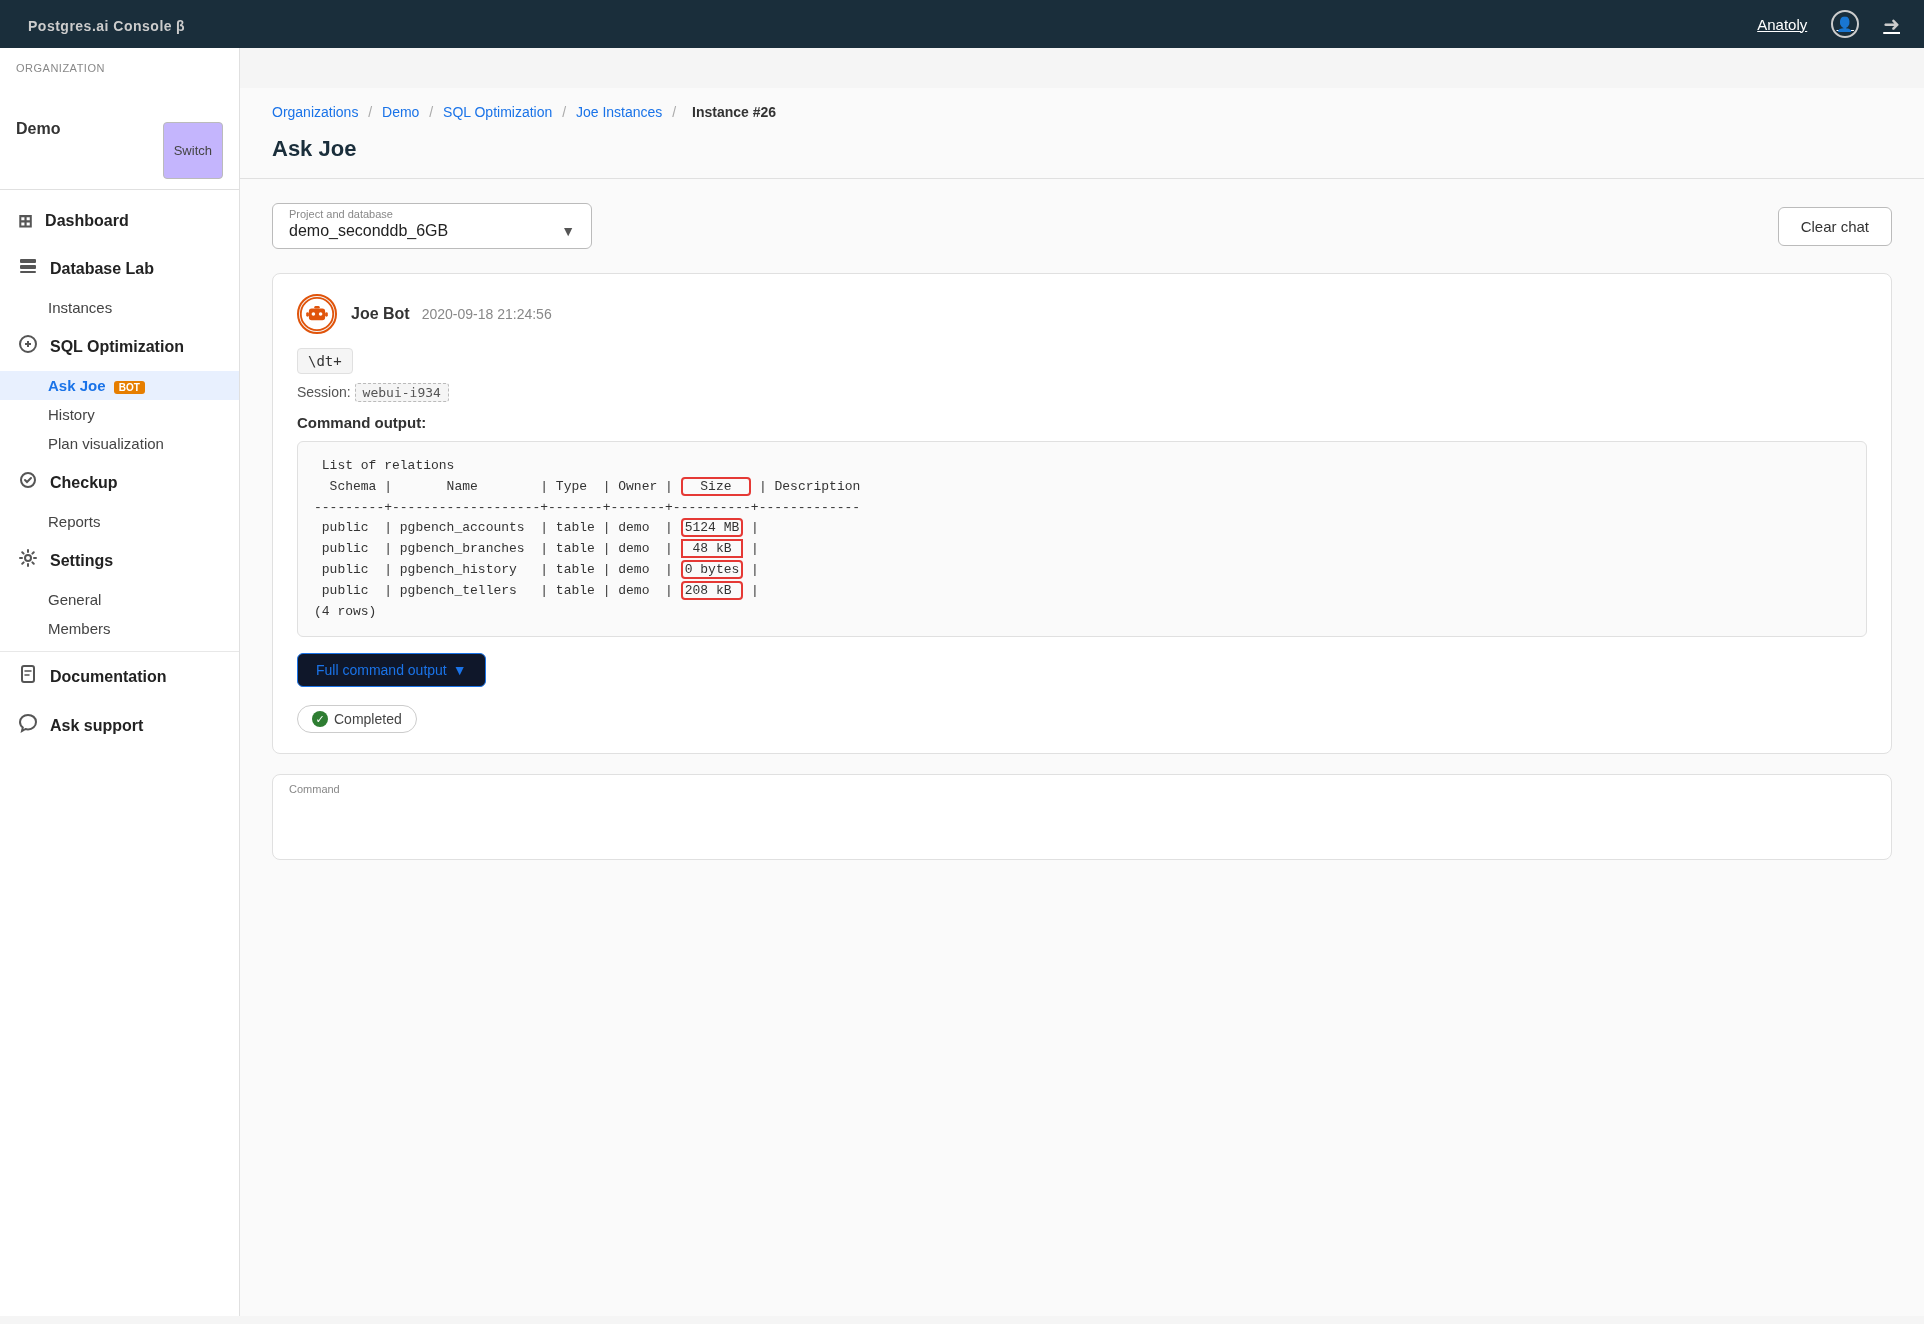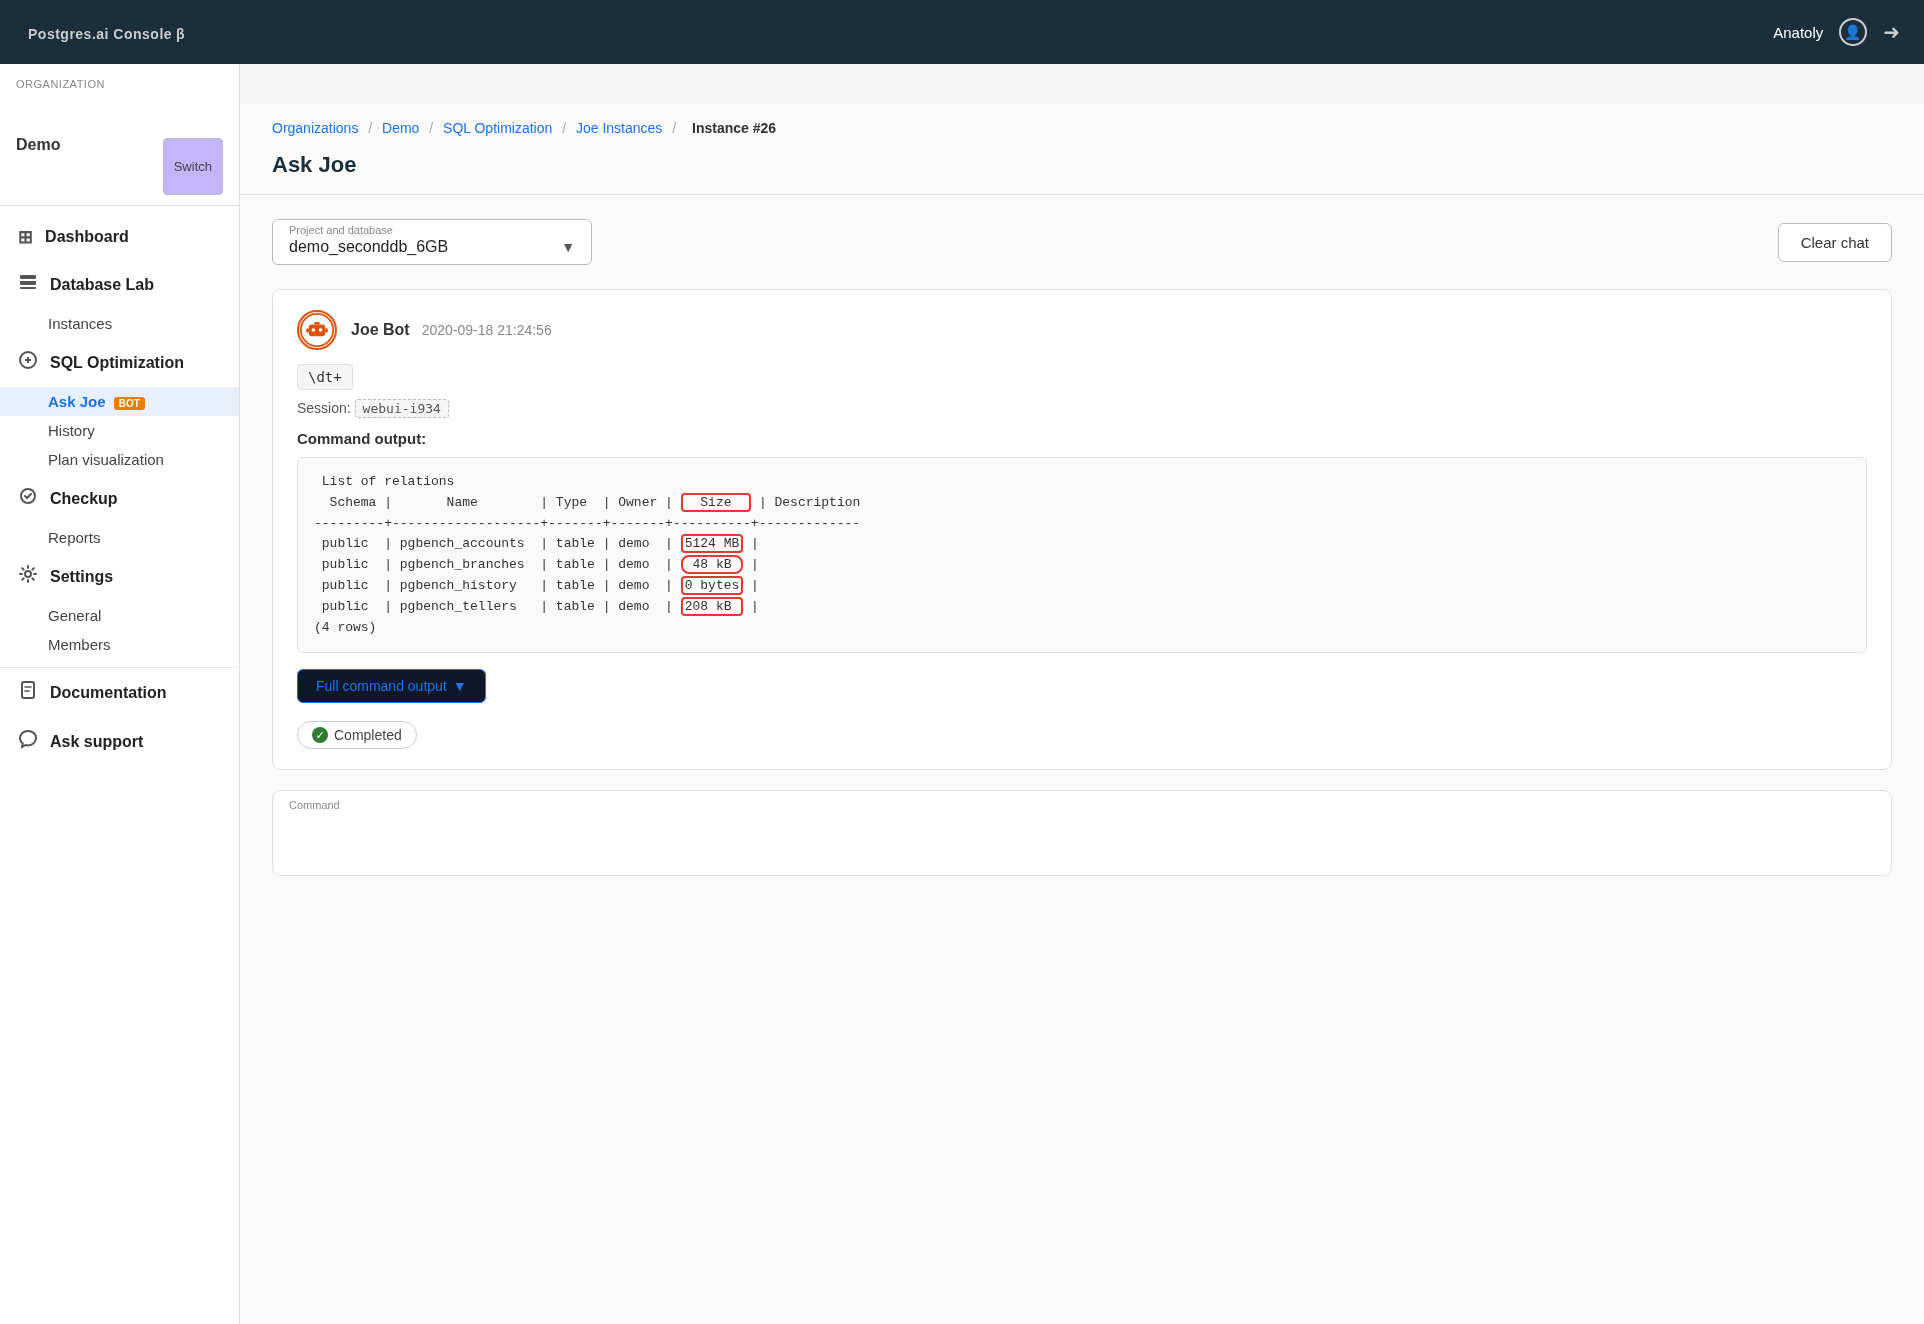--- a/index.html
+++ b/index.html
@@ -5,34 +5,35 @@
     * { box-sizing: border-box; margin: 0; padding: 0; }
     body { font-family: 'Segoe UI', Arial, sans-serif; background: #f5f5f5; color: #333; }
 
     
     .topnav {
       background: #1a2e3b;
       color: #fff;
       display: flex;
       align-items: center;
       padding: 0 24px;
-      height: 64px;
+      height: 48px;
       justify-content: space-between;
     }
     .topnav-logo {
       font-size: 20px;
       font-weight: 600;
       letter-spacing: 0.5px;
     }
     .topnav-logo span { color: #ccc; font-size: 14px; margin-left: 4px; }
     .topnav-right {
       display: flex;
       align-items: center;
-      gap: 16px;
+      gap: 24px;
       font-size: 15px;
+      text-decoration: underline;
     }
     .icon-circle {
       width: 28px; height: 28px;
       border-radius: 50%;
       border: 2px solid #ccc;
       display: flex; align-items: center; justify-content: center;
       font-size: 14px;
       color: #ccc;
       cursor: pointer;
     }
@@ -486,21 +487,21 @@
           <span>Session:</span>
           <code>webui-i934</code>
         </div>
 
         <div class="command-output-label">Command output:</div>
 
         <div class="output-box"> List of relations
   Schema |       Name        | Type  | Owner | <span style="border:2px solid #e53935;border-radius:4px;padding:0 2px">  Size  </span> | Description
 ---------+-------------------+-------+-------+----------+-------------
  public  | pgbench_accounts  | table | demo  | <span style="border:2px solid #e53935;border-radius:4px;padding:0 2px">5124 MB</span> |
- public  | pgbench_branches  | table | demo  | <span style="border:2px solid #e53935;border-radius:8px;padding:0 2px"> 48 kB </span> |
+ public  | pgbench_branches  | table | demo  | <span style="border:2px solid #e53935;border-radius:0;padding:0 2px"> 48 kB </span> |
  public  | pgbench_history   | table | demo  | <span style="border:2px solid #e53935;border-radius:4px;padding:0 2px">0 bytes</span> |
  public  | pgbench_tellers   | table | demo  | <span style="border:2px solid #e53935;border-radius:4px;padding:0 2px">208 kB </span> |
 (4 rows)</div>
 
         <button class="full-output-btn">
           <span>Full command output</span>
           <span>▼</span>
         </button>
 
         <div style="margin-top:4px;">

